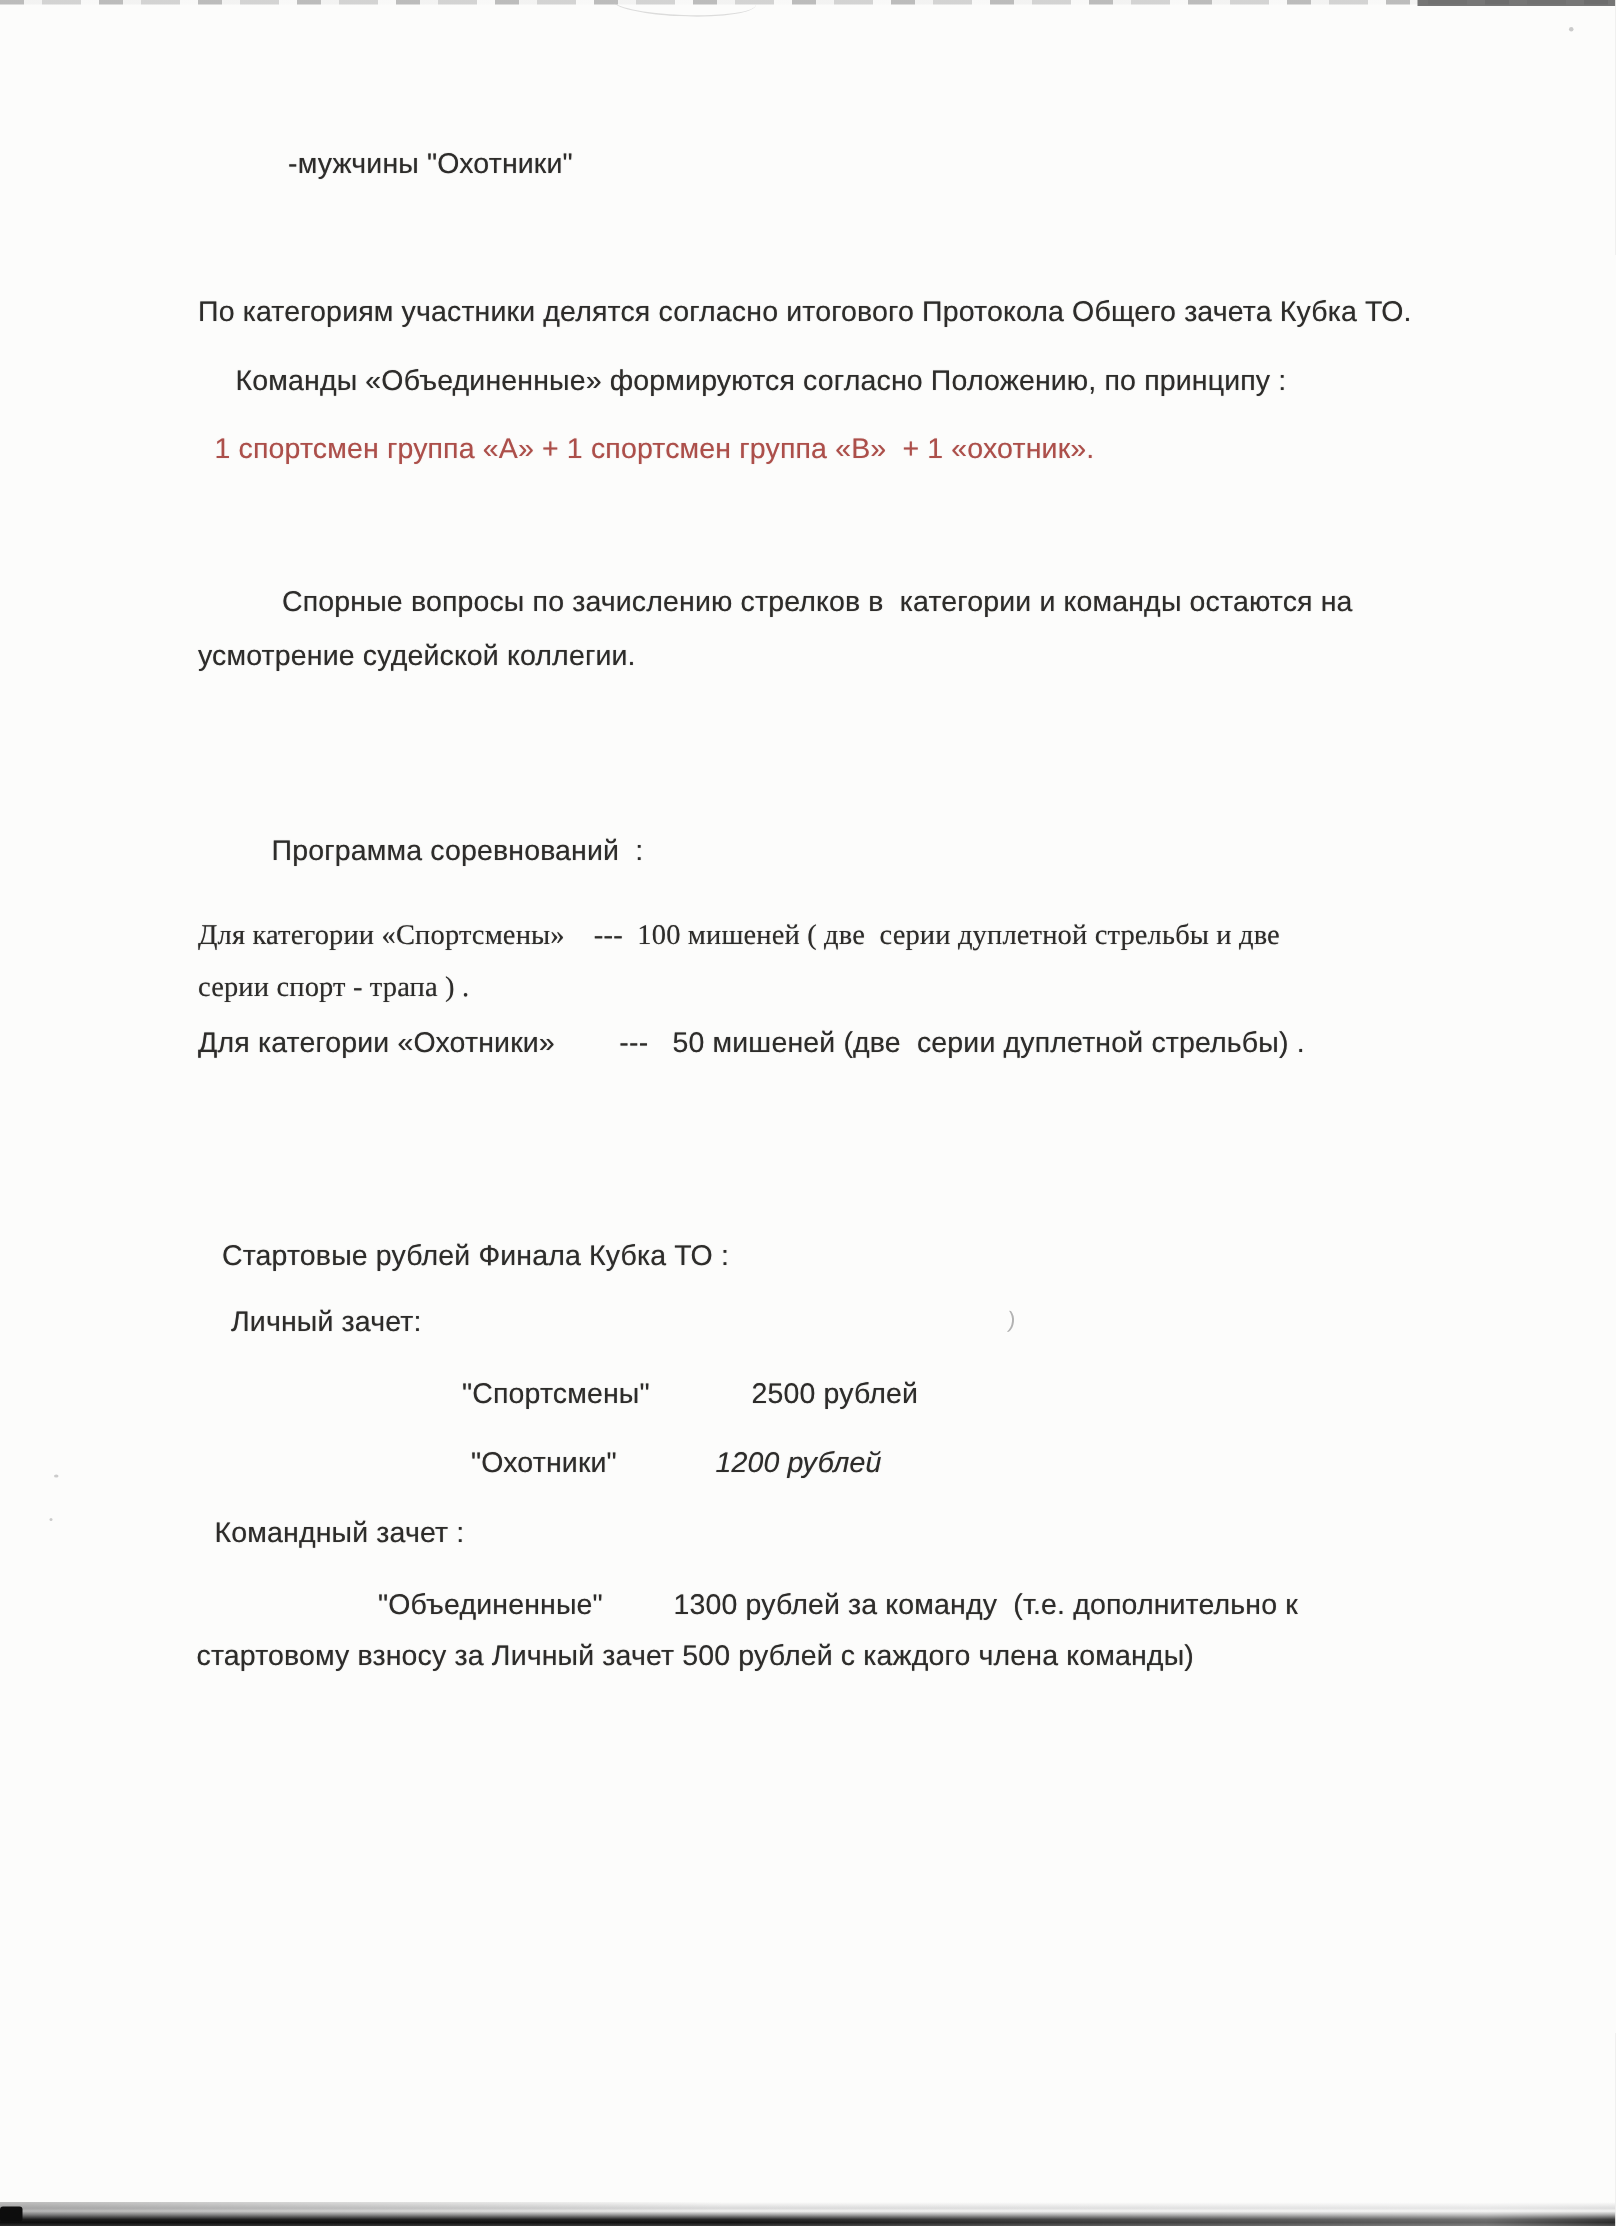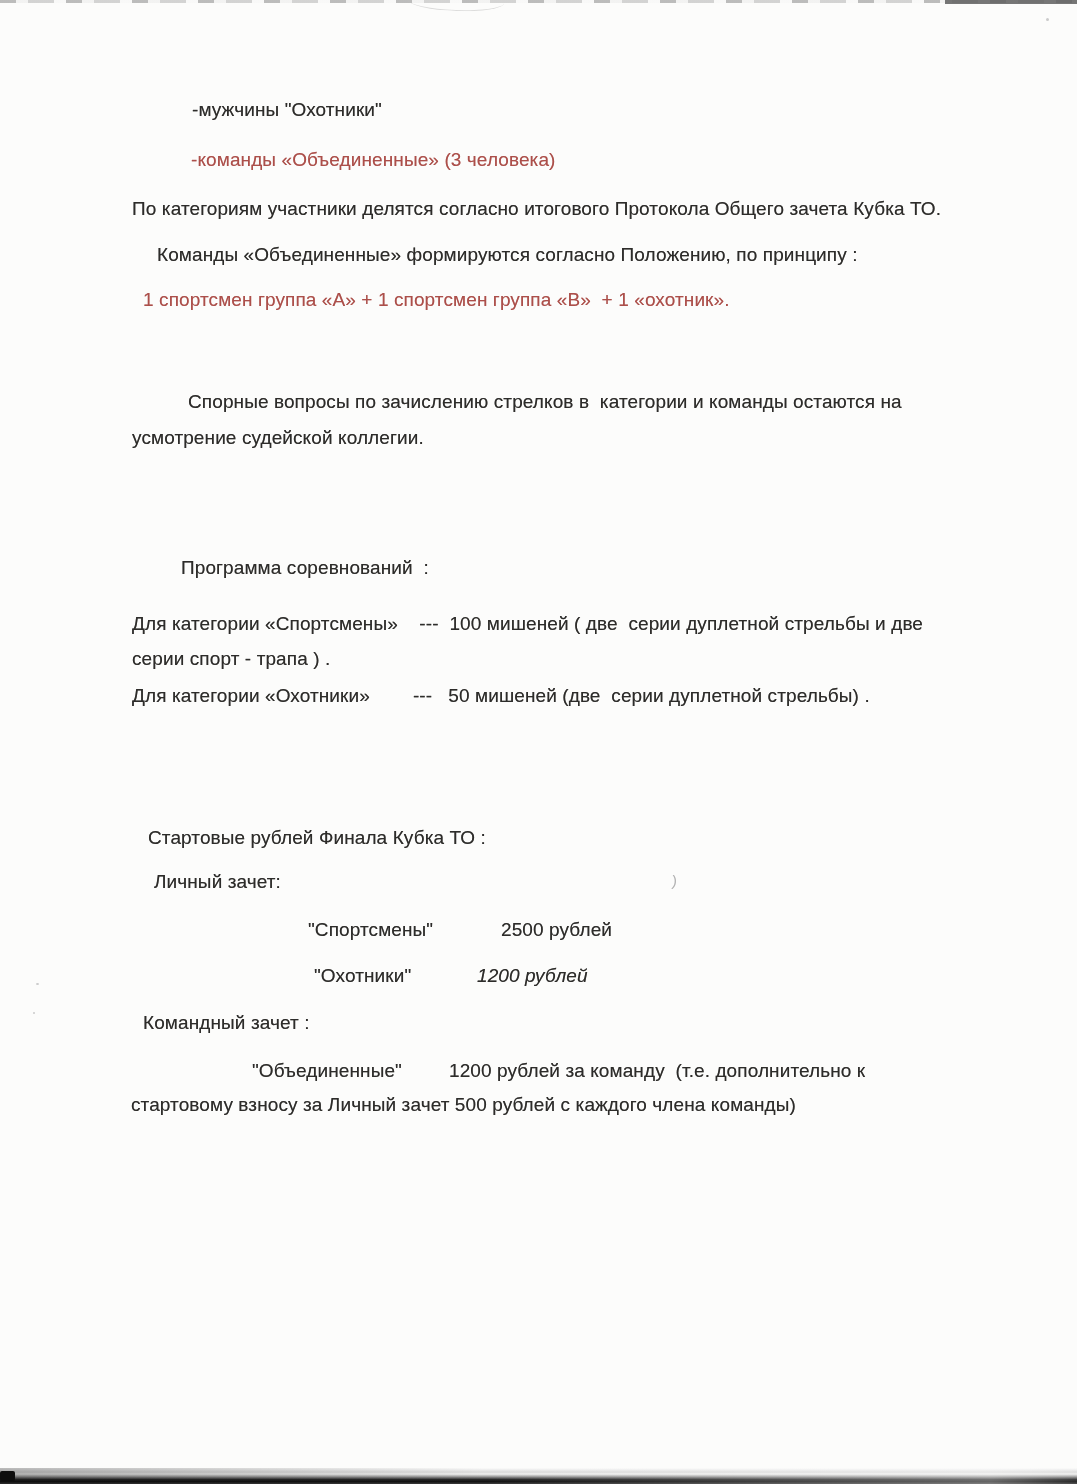--- a/index.html
+++ b/index.html
@@ -18,21 +18,21 @@
   .line{
     position:absolute;
     font-size:19px;
     line-height:24px;
     color:var(--ink);
     white-space:pre;
     text-shadow:0 0 .6px rgba(45,44,42,.55);
     letter-spacing:.1px;
   }
   .para{line-height:36px;}
-  .lh35{line-height:35px;}
+  .lh35{line-height:35px;font-family:Liberation Serif, serif;}
   .red{color:var(--accent);text-shadow:0 0 .6px rgba(172,79,74,.5);}
   .indent56{text-indent:56px;}
 
   
   .top-edge{
     position:absolute;top:0;left:0;right:0;height:3px;
     background:repeating-linear-gradient(90deg,
       rgba(125,125,125,.50) 0 16px, rgba(205,205,205,.20) 16px 28px,
       rgba(150,150,150,.40) 28px 54px, rgba(225,225,225,.12) 54px 66px);
   }
@@ -70,21 +70,20 @@
 
   <div class="top-edge"></div>
   <div class="top-edge-right"></div>
   <div class="top-squiggle"></div>
   <div class="speck speck-a"></div>
   <div class="speck speck-b"></div>
   <div class="speck speck-c"></div>
   <div class="stray-mark">)</div>
 
   <div class="line" style="left:192px;top:98px;">-мужчины "Охотники"</div>
-  <div class="line red" style="left:191px;top:148px;">-команды «Объединенные» (3 человека)</div>
 
   <div class="line" style="left:157px;top:243px;">Команды «Объединенные» формируются согласно Положению, по принципу :</div>
   <div class="line" style="left:132px;top:197px;">По категориям участники делятся согласно итогового Протокола Общего зачета Кубка ТО.</div>
   <div class="line red" style="left:143px;top:288px;">1 спортсмен группа «А» + 1 спортсмен группа «В»  + 1 «охотник».</div>
   <div class="line para indent56" style="left:132px;top:384px;">Спорные вопросы по зачислению стрелков в  категории и команды остаются на
 усмотрение судейской коллегии.</div>
 
   <div class="line" style="left:181px;top:556px;">Программа соревнований  :</div>
   <div class="line lh35" style="left:132px;top:606px;">Для категории «Спортсмены»    ---  100 мишеней ( две  серии дуплетной стрельбы и две
 серии спорт - трапа ) .</div>
@@ -98,21 +97,21 @@
     <span class="line" style="left:501px;top:918px;">2500 рублей</span>
   </div>
   <div>
     <span class="line" style="left:314px;top:964px;">"Охотники"</span>
     <span class="line" style="left:477px;top:964px;font-style:italic;">1200 рублей</span>
   </div>
 
   <div class="line" style="left:143px;top:1011px;">Командный зачет :</div>
   <div>
     <span class="line" style="left:252px;top:1059px;">"Объединенные"</span>
-    <span class="line" style="left:449px;top:1059px;">1200 рублей за команду  (т.е. дополнительно к</span>
+    <span class="line" style="left:449px;top:1059px;">1300 рублей за команду  (т.е. дополнительно к</span>
     <span class="line" style="left:131px;top:1093px;">стартовому взносу за Личный зачет 500 рублей с каждого члена команды)</span>
   </div>
 
   <div class="bottom-band"></div>
   <div class="bottom-band-fade"></div>
   <div class="bottom-blob"></div>
 
 </div>
 
 </body></html>

